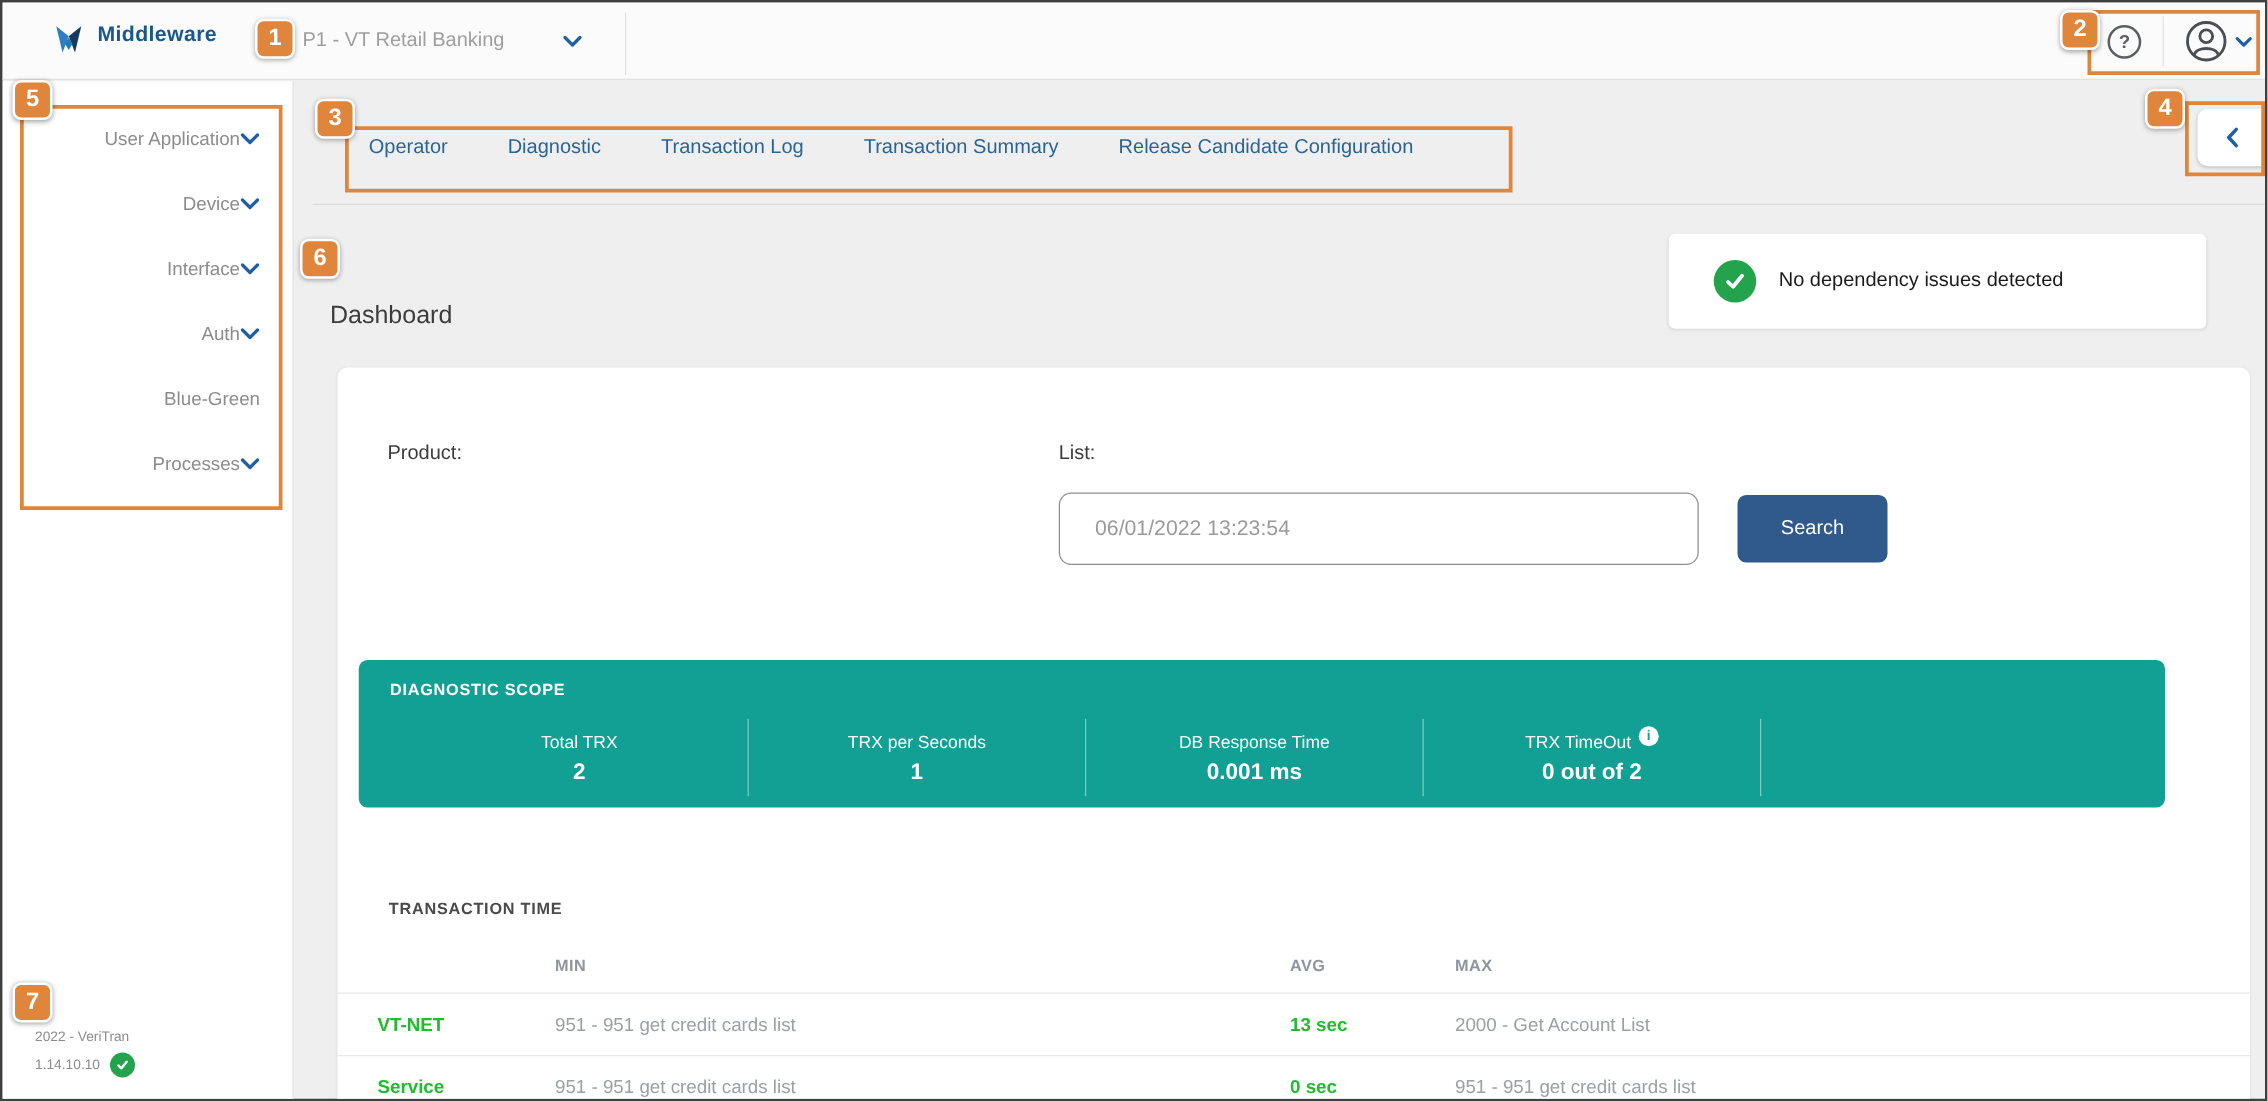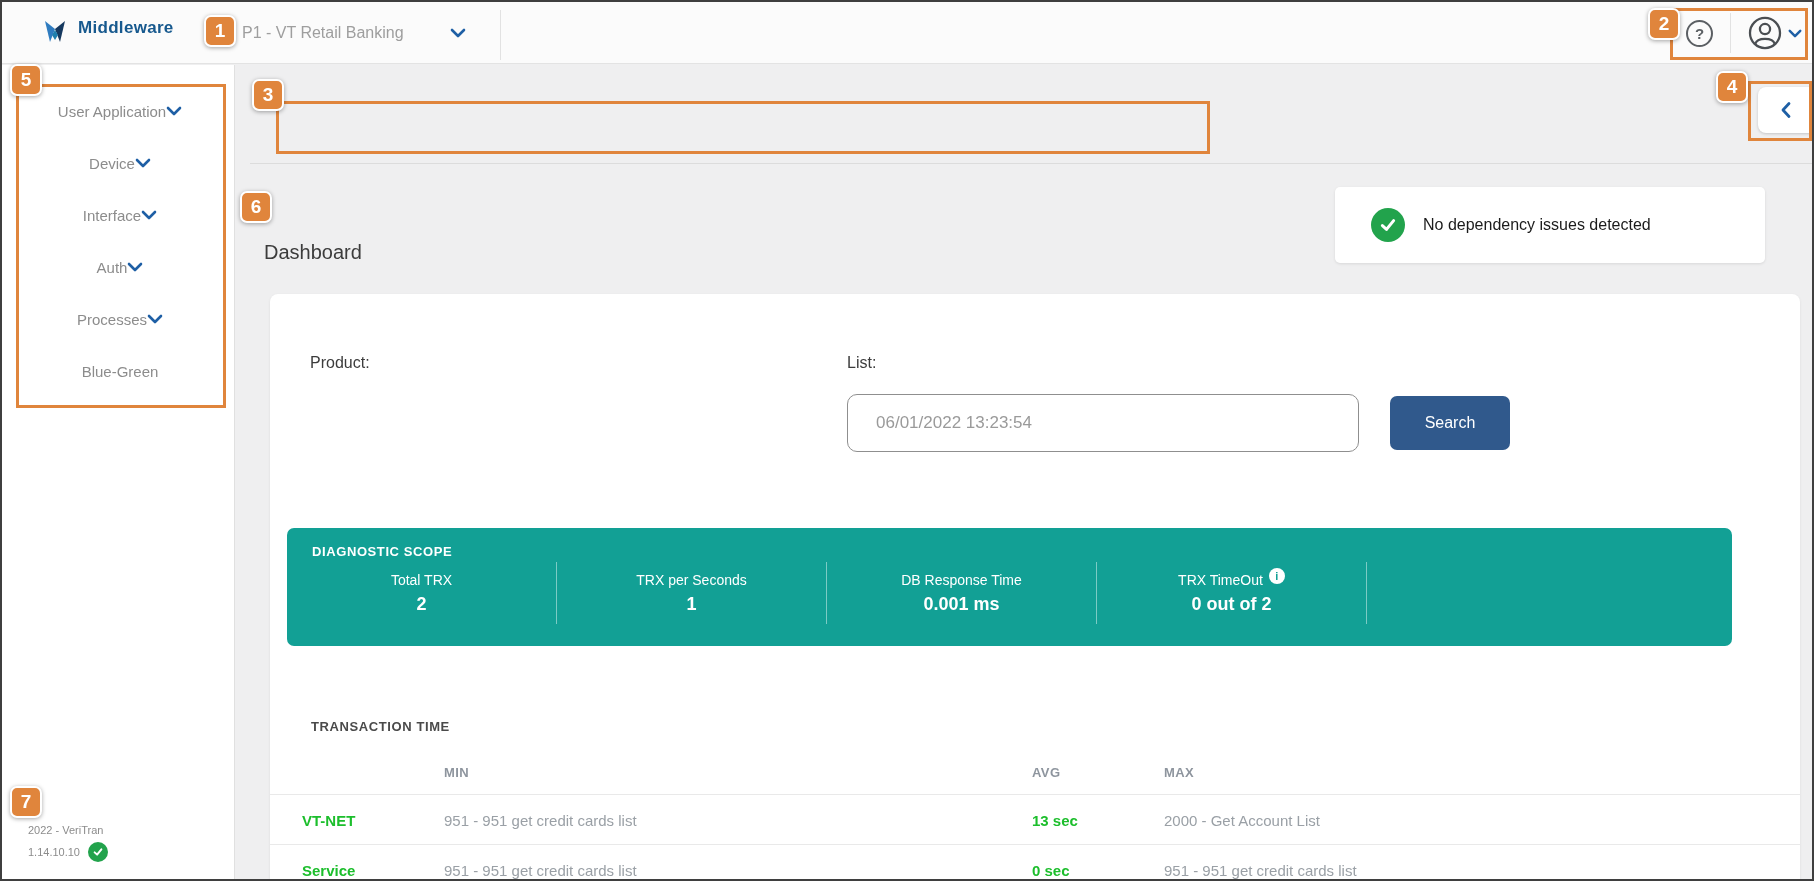--- a/index.html
+++ b/index.html
@@ -38,21 +38,21 @@
   }
   .callout-box { position:absolute; border:3px solid #e0853c; z-index:25; pointer-events:none; }
 
   
   .sidebar {
     position:absolute; left:0; top:63px; width:233px; height:816px;
     background:#ffffff; border-right:1px solid #e0e0e0;
   }
   .side-items { position:absolute; left:0; top:20px; width:100%; }
   .side-item {
-    height:52px; display:flex; align-items:center; justify-content:center;
+    height:52px; display:flex; align-items:center; justify-content:flex-end;
     padding:0 26px 0 30px; cursor:pointer;
   }
   .side-item .lbl { font-size:15px; color:#8c8c8c; }
   .side-footer { position:absolute; left:26px; bottom:18px; font-size:11px; color:#8c8c8c; line-height:22px; }
   .ver-line { display:flex; align-items:center; gap:8px; }
 
   
   .main { position:absolute; left:233px; top:63px; width:1577px; height:816px; }
 
   .tabs { position:absolute; left:60px; top:44px; display:flex; gap:48px; }
@@ -103,21 +103,21 @@
     background:#30598c; color:#fff; font-size:16px; border:none; border-radius:7px;
     font-family:"Liberation Sans", sans-serif; cursor:pointer;
   }
 
   
   .scope-banner {
     position:absolute; left:17px; top:234px; width:1445px; height:118px;
     background:#12a095; border-radius:7px; color:#fff;
   }
   .scope-title { position:absolute; left:25px; top:16px; font-size:13px; font-weight:bold; letter-spacing:.6px; }
-  .scope-stats { position:absolute; left:0; top:34px; width:100%; height:62px; display:flex; }
+  .scope-stats { position:absolute; left:0; top:47px; width:100%; height:62px; display:flex;padding-left:42px; }
   .scope-cell {
     width:270px; display:flex; flex-direction:column; align-items:center; justify-content:center; gap:6px;
     border-right:1px solid rgba(255,255,255,.45);
   }
   .scope-cell.empty { width:85px; border-right:none; }
   .scope-label { font-size:14px; display:flex; align-items:flex-start; gap:6px; }
   .scope-value { font-size:18px; font-weight:bold; }
   .info-icon {
     width:16px; height:16px; border-radius:50%; background:#fff; color:#12a095;
     font-size:11px; font-weight:bold; display:flex; align-items:center; justify-content:center;
@@ -219,29 +219,29 @@
       </div>
       <div class="side-item">
         <span class="lbl">Auth</span>
         <span>
             <svg width="16" height="12" viewBox="0 0 16 12">
               <polyline points="2,3 8,9 14,3" fill="none" stroke="#1e5fa5" stroke-width="2.6" stroke-linecap="round" stroke-linejoin="round"></polyline>
             </svg>
           </span>
       </div>
       <div class="side-item">
+        <span class="lbl">Blue-Green</span>
+      </div>
+      <div class="side-item">
         <span class="lbl">Processes</span>
         <span>
             <svg width="16" height="12" viewBox="0 0 16 12">
               <polyline points="2,3 8,9 14,3" fill="none" stroke="#1e5fa5" stroke-width="2.6" stroke-linecap="round" stroke-linejoin="round"></polyline>
             </svg>
           </span>
-      </div>
-      <div class="side-item">
-        <span class="lbl">Blue-Green</span>
       </div>
     </div>
 
     <div class="side-footer">
       <div>2022 - VeriTran</div>
       <div class="ver-line">
         <span>1.14.10.10</span>
         <span class="check-circle small">
           <svg width="12" height="12" viewBox="0 0 16 16">
               <polyline points="3.5,8.5 6.8,11.5 12.5,4.5" fill="none" stroke="#fff" stroke-width="2.6" stroke-linecap="round" stroke-linejoin="round"></polyline>
@@ -250,20 +250,27 @@
       </div>
     </div>
   </div>
 
   <div class="callout-box" style="left:14px; top:82px; width:210px; height:324px;"></div>
   <div class="badge" style="left:8px; top:62px;">5</div>
   <div class="badge" style="left:8px; top:784px;">7</div>
 
   <div class="main">
 
+    <div class="tabs">
+      <span class="tab">Operator</span>
+      <span class="tab">Diagnostic</span>
+      <span class="tab">Transaction Log</span>
+      <span class="tab">Transaction Summary</span>
+      <span class="tab">Release Candidate Configuration</span>
+    </div>
     <div class="callout-box" style="left:41px; top:36px; width:934px; height:53px;"></div>
     <div class="badge" style="left:17px; top:14px;">3</div>
 
     <div class="collapse-btn">
       <span>
         <svg width="12" height="18" viewBox="0 0 12 18">
             <polyline points="9,2.5 3,9 9,15.5" fill="none" stroke="#1e5fa5" stroke-width="2.8" stroke-linecap="round" stroke-linejoin="round"></polyline>
           </svg>
       </span>
     </div>

